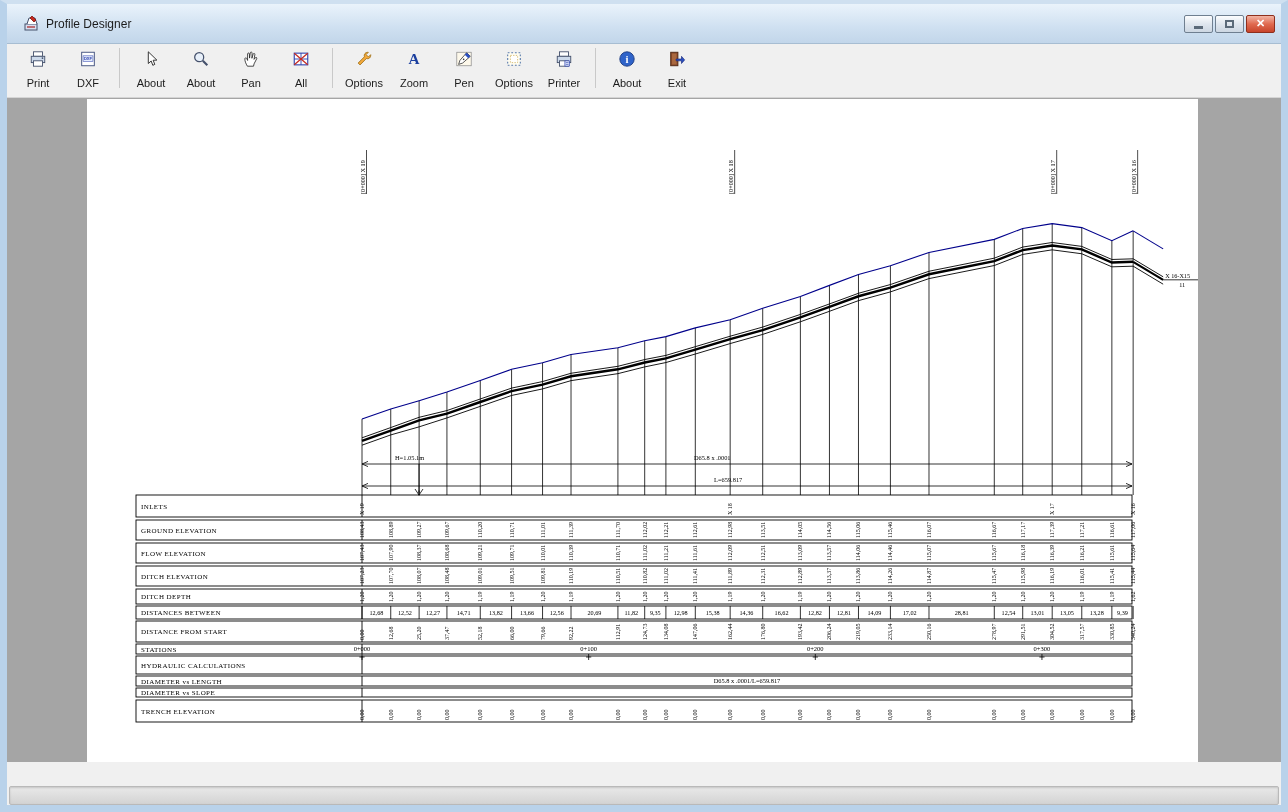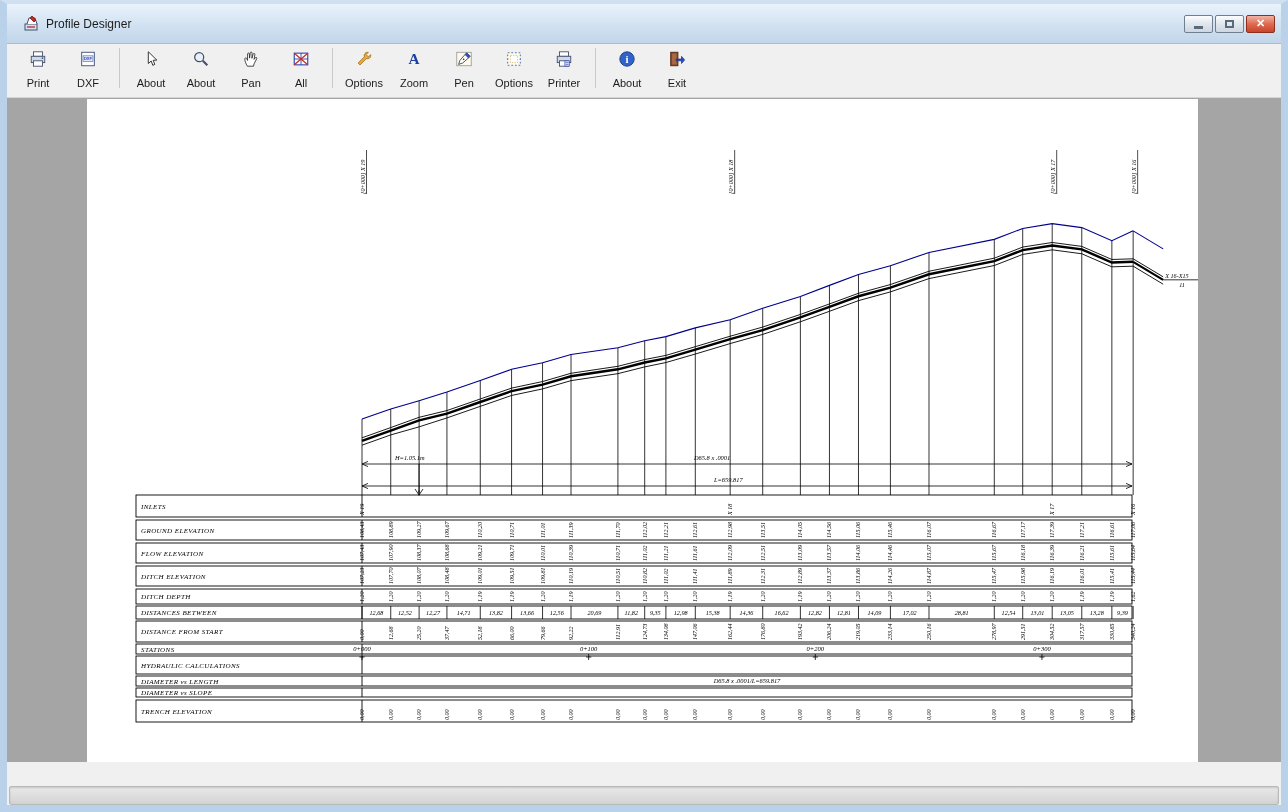--- a/index.html
+++ b/index.html
@@ -27,21 +27,21 @@
   
   .toolbar { height:46px; background:#f0f0f0; display:flex; align-items:stretch;
     padding:2px 4px 0 6px; }
   .tb-btn { width:50px; display:flex; flex-direction:column; align-items:center;
     justify-content:flex-start; padding-top:3px; cursor:pointer; border:1px solid transparent; }
   .tb-btn svg { width:20px; height:20px; }
   .tb-btn .tb-label { font-size:11px; color:#1c1c1c; margin-top:9px; white-space:nowrap; }
   .tb-sep { width:1px; background:#c9c9c9; margin:2px 6px; }
   .toolbar-underrail { height:8px; background:#f0f0f0; border-bottom:1px solid #d5d5d5; }
   
-  .canvas { height:678px; background:#a5a5a5; position:relative; overflow:hidden;font-style:italic; }
+  .canvas { height:678px; background:#a5a5a5; position:relative; overflow:hidden; }
   .page { position:absolute; left:80px; top:1px; width:1111px; height:670px;
     background:#ffffff; }
   .page svg { display:block; }
   
   .status-strip { height:24px; background:#f0f0f0; }
   .scroll-wrap { height:19px; background:#f0f0f0; padding:0 2px; }
   .h-scrollbar { height:19px; border:1px solid #b9b9b9; border-radius:2px;
     background:linear-gradient(#e9e9e9,#d3d3d3); box-shadow:inset 0 1px 2px rgba(0,0,0,.15); }
 </style>
 </head>

